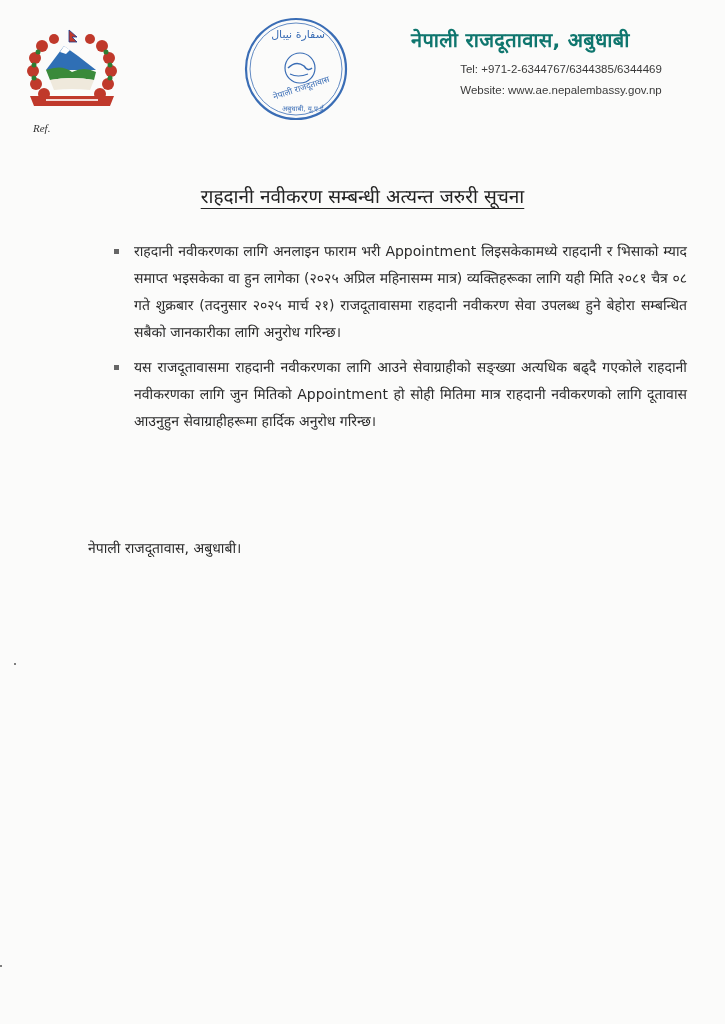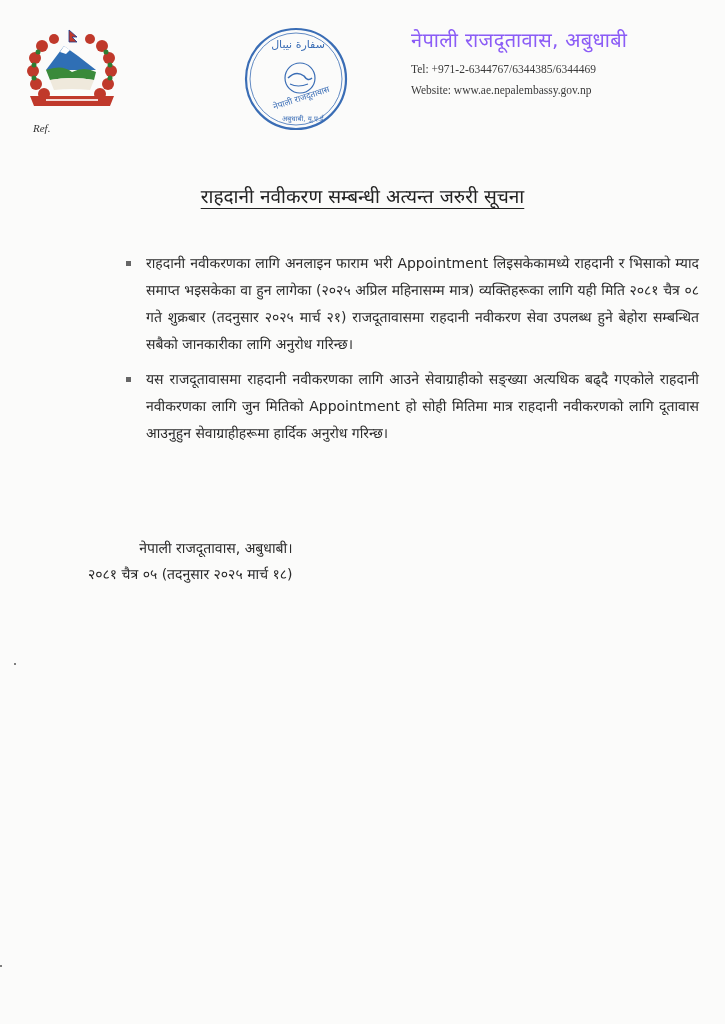--- a/index.html
+++ b/index.html
@@ -8,46 +8,46 @@
       background: #fbfbfa;
       position: relative;
       overflow: hidden;
       font-family: "DejaVu Sans", sans-serif;
       color: #2a2a2a;
     }
     .emblem {
       position: absolute; left: 22px; top: 28px; width: 100px; height: 82px;
     }
     .seal {
-      position: absolute; left: 242px; top: 26px; width: 108px; height: 106px;
+      position: absolute; left: 242px; top: 16px; width: 108px; height: 106px;
     }
     .ref {
       position: absolute; left: 33px; top: 122px;
       font-family: Liberation Serif, serif; font-style: italic; font-size: 11px;
       color: #333;
     }
     .header-right {
       position: absolute; left: 411px; top: 26px; width: 300px;
     }
     .org-name {
-      font-size: 20px; font-weight: normal; color: #8b5cf6; margin: 0 0 6px 0;
+      font-size: 20px; font-weight: bold; color: #0f766e; margin: 0 0 6px 0;
       letter-spacing: 0.3px;
     }
     .contact-line {
-      font-family: Liberation Serif, serif; font-size: 11.5px; color: #3a3a3a;
-      line-height: 21px; white-space: nowrap;
+      font-family: Liberation Sans, sans-serif; font-size: 11.5px; color: #3a3a3a;
+      line-height: 21px; white-space: nowrap; text-align: center;
     }
     .notice-title {
       position: absolute; left: 0; right: 0; top: 183px;
       text-align: center; font-size: 19px; color: #222;
       text-decoration: underline; text-underline-offset: 5px;
     }
     .bullets {
       position: absolute; left: 112px; top: 238px; width: 575px;
-      margin: 12px; padding: 0; list-style: none;
+      margin: 0; padding: 0; list-style: none;
     }
     .bullet-item {
       position: relative; padding-left: 22px;
       font-size: 14px; line-height: 27px; color: #2a2a2a;
       text-align: justify; margin-bottom: 8px;
     }
     .bullet-mark {
       position: absolute; left: 2px; top: 11px; width: 5px; height: 5px;
       background: #666;
     }
@@ -129,17 +129,16 @@
     <span>राहदानी नवीकरणका लागि अनलाइन फाराम भरी Appointment लिइसकेकामध्ये राहदानी र भिसाको म्याद समाप्त भइसकेका वा हुन लागेका (२०२५ अप्रिल महिनासम्म मात्र) व्यक्तिहरूका लागि यही मिति २०८१ चैत्र ०८ गते शुक्रबार (तदनुसार २०२५ मार्च २१) राजदूतावासमा राहदानी नवीकरण सेवा उपलब्ध हुने बेहोरा सम्बन्धित सबैको जानकारीका लागि अनुरोध गरिन्छ।</span>
   </li>
   <li class="bullet-item">
     <span class="bullet-mark"></span>
     <span>यस राजदूतावासमा राहदानी नवीकरणका लागि आउने सेवाग्राहीको सङ्ख्या अत्यधिक बढ्दै गएकोले राहदानी नवीकरणका लागि जुन मितिको Appointment हो सोही मितिमा मात्र राहदानी नवीकरणको लागि दूतावास आउनुहुन सेवाग्राहीहरूमा हार्दिक अनुरोध गरिन्छ।</span>
   </li>
 </ul>
 
 <div class="signoff">
   <div>नेपाली राजदूतावास, अबुधाबी।</div>
-  <div>२०८१ चैत्र ०५ (तदनुसार २०२५ मार्च १८)</div>
 </div>
 
 <div class="speck" style="left:14px;top:663px;"></div>
 <div class="speck" style="left:0px;top:965px;"></div>
 
 </body></html>

